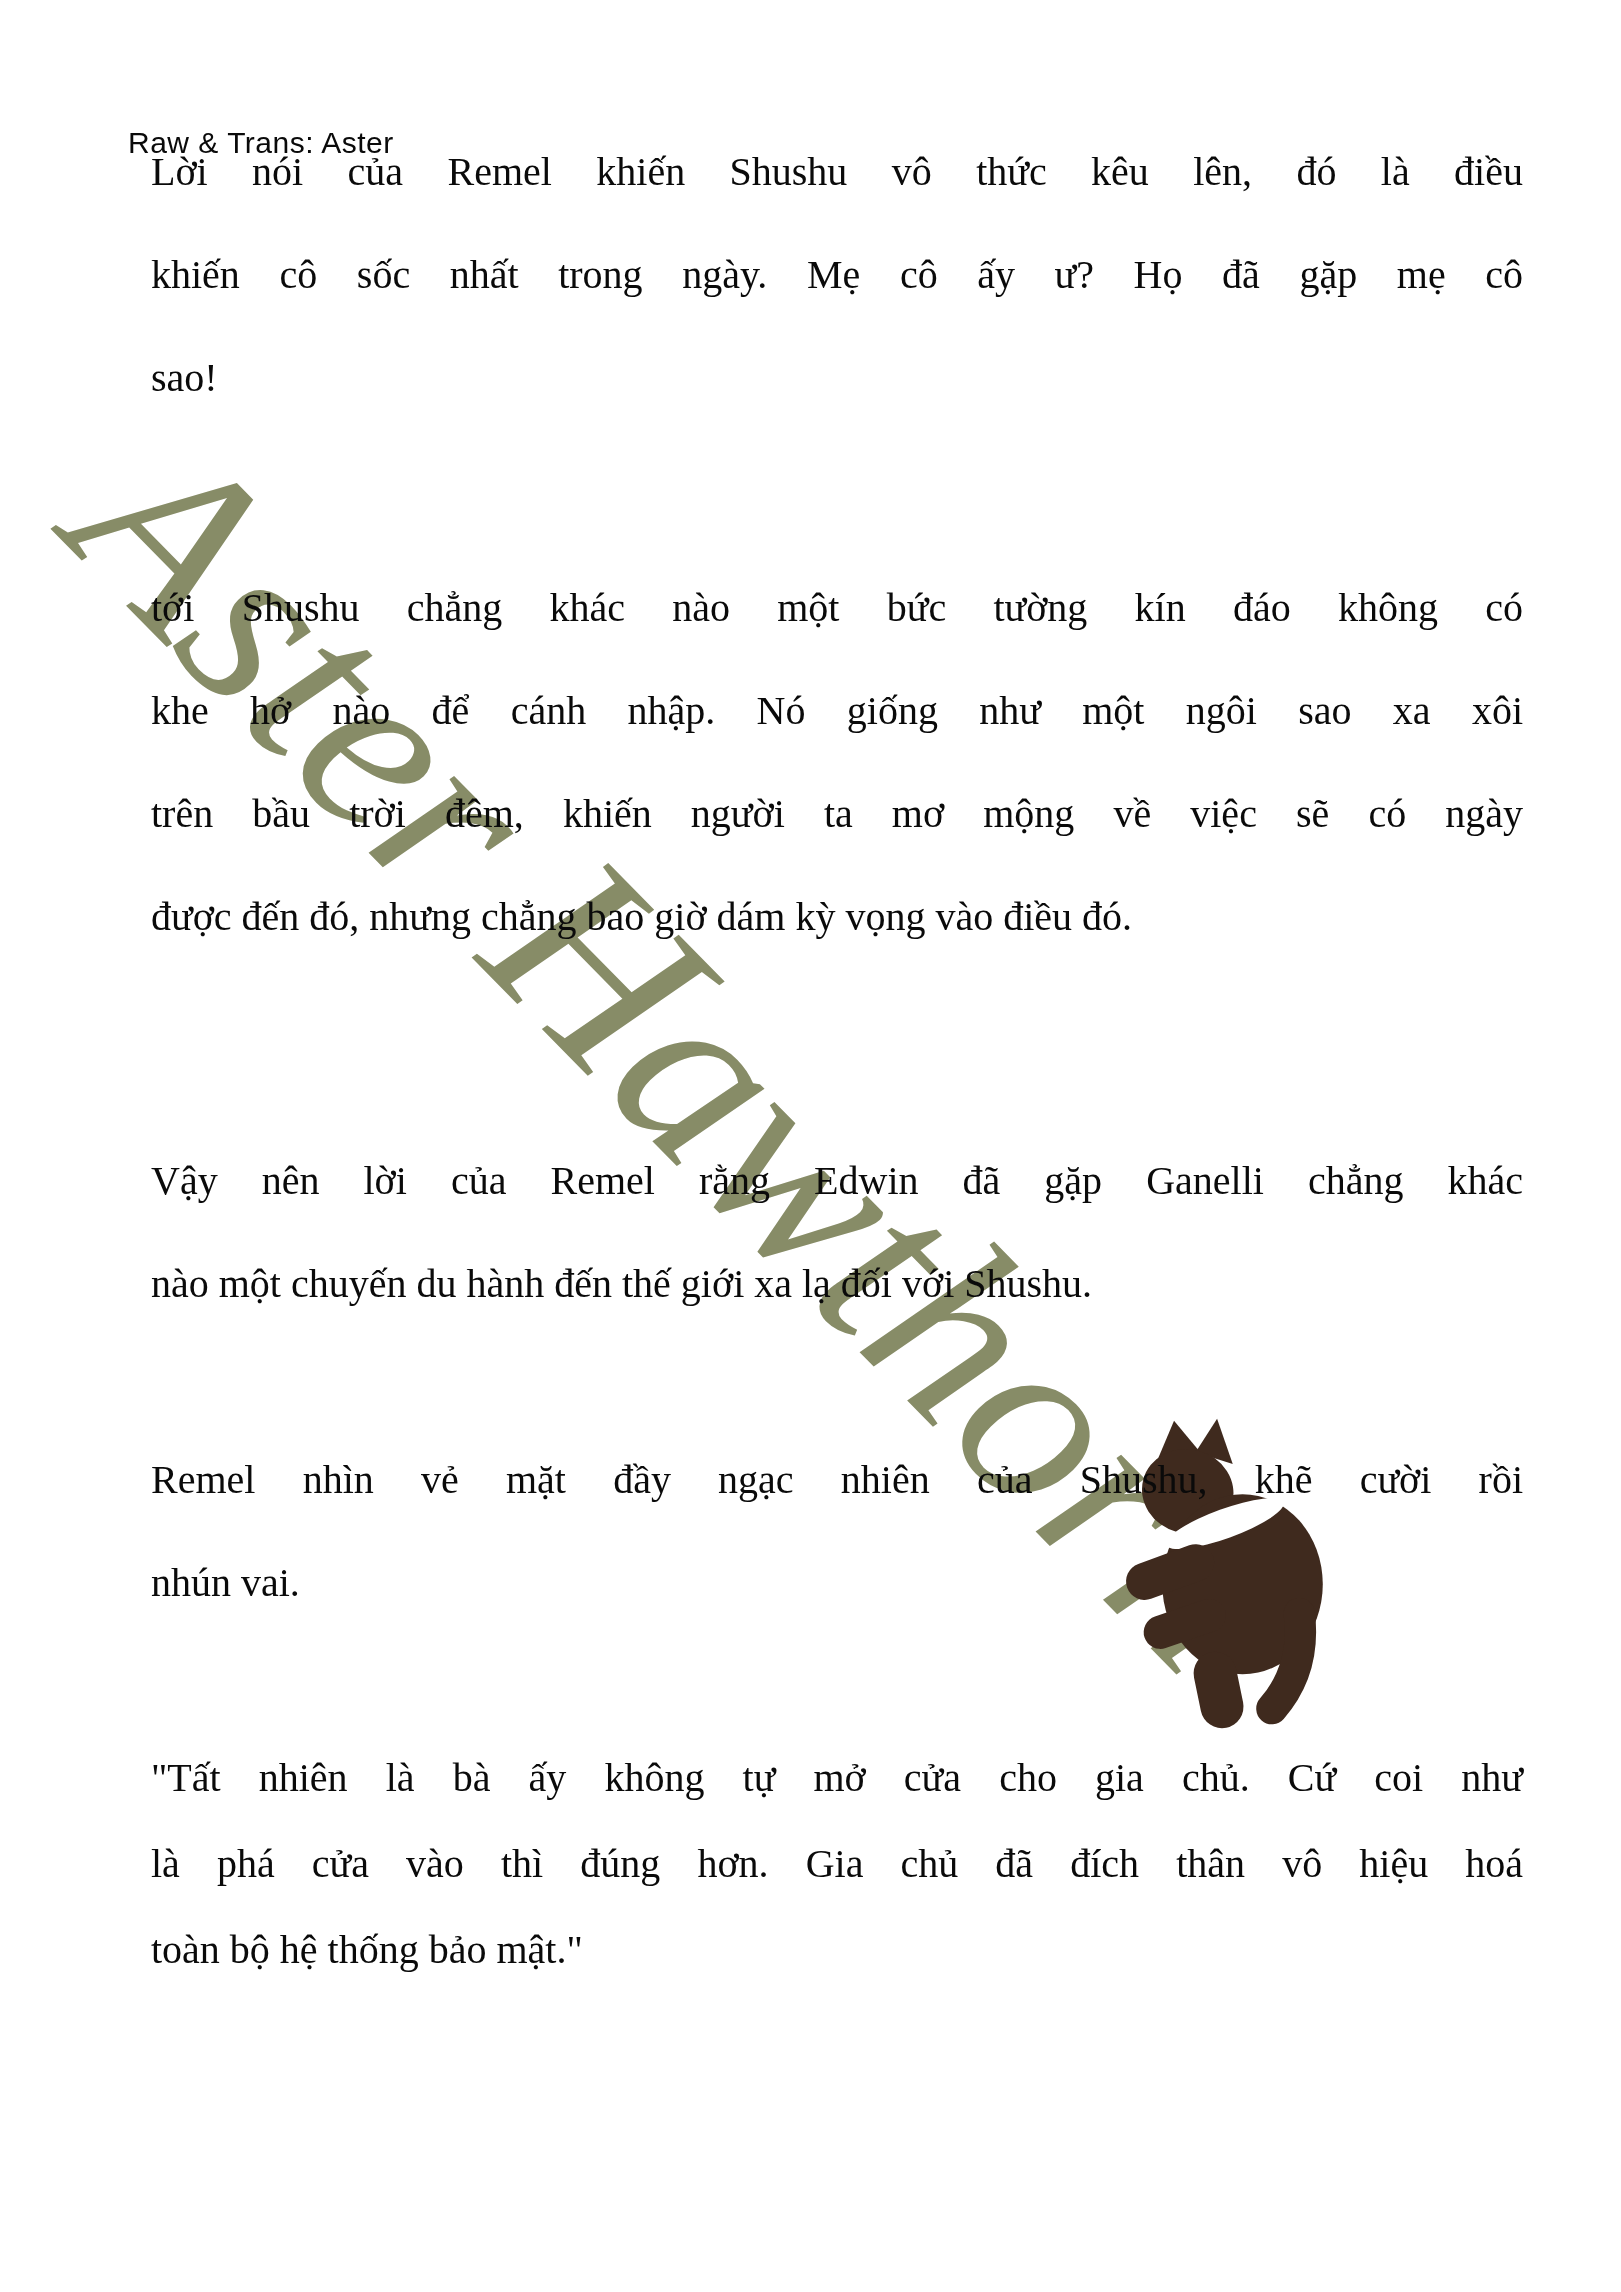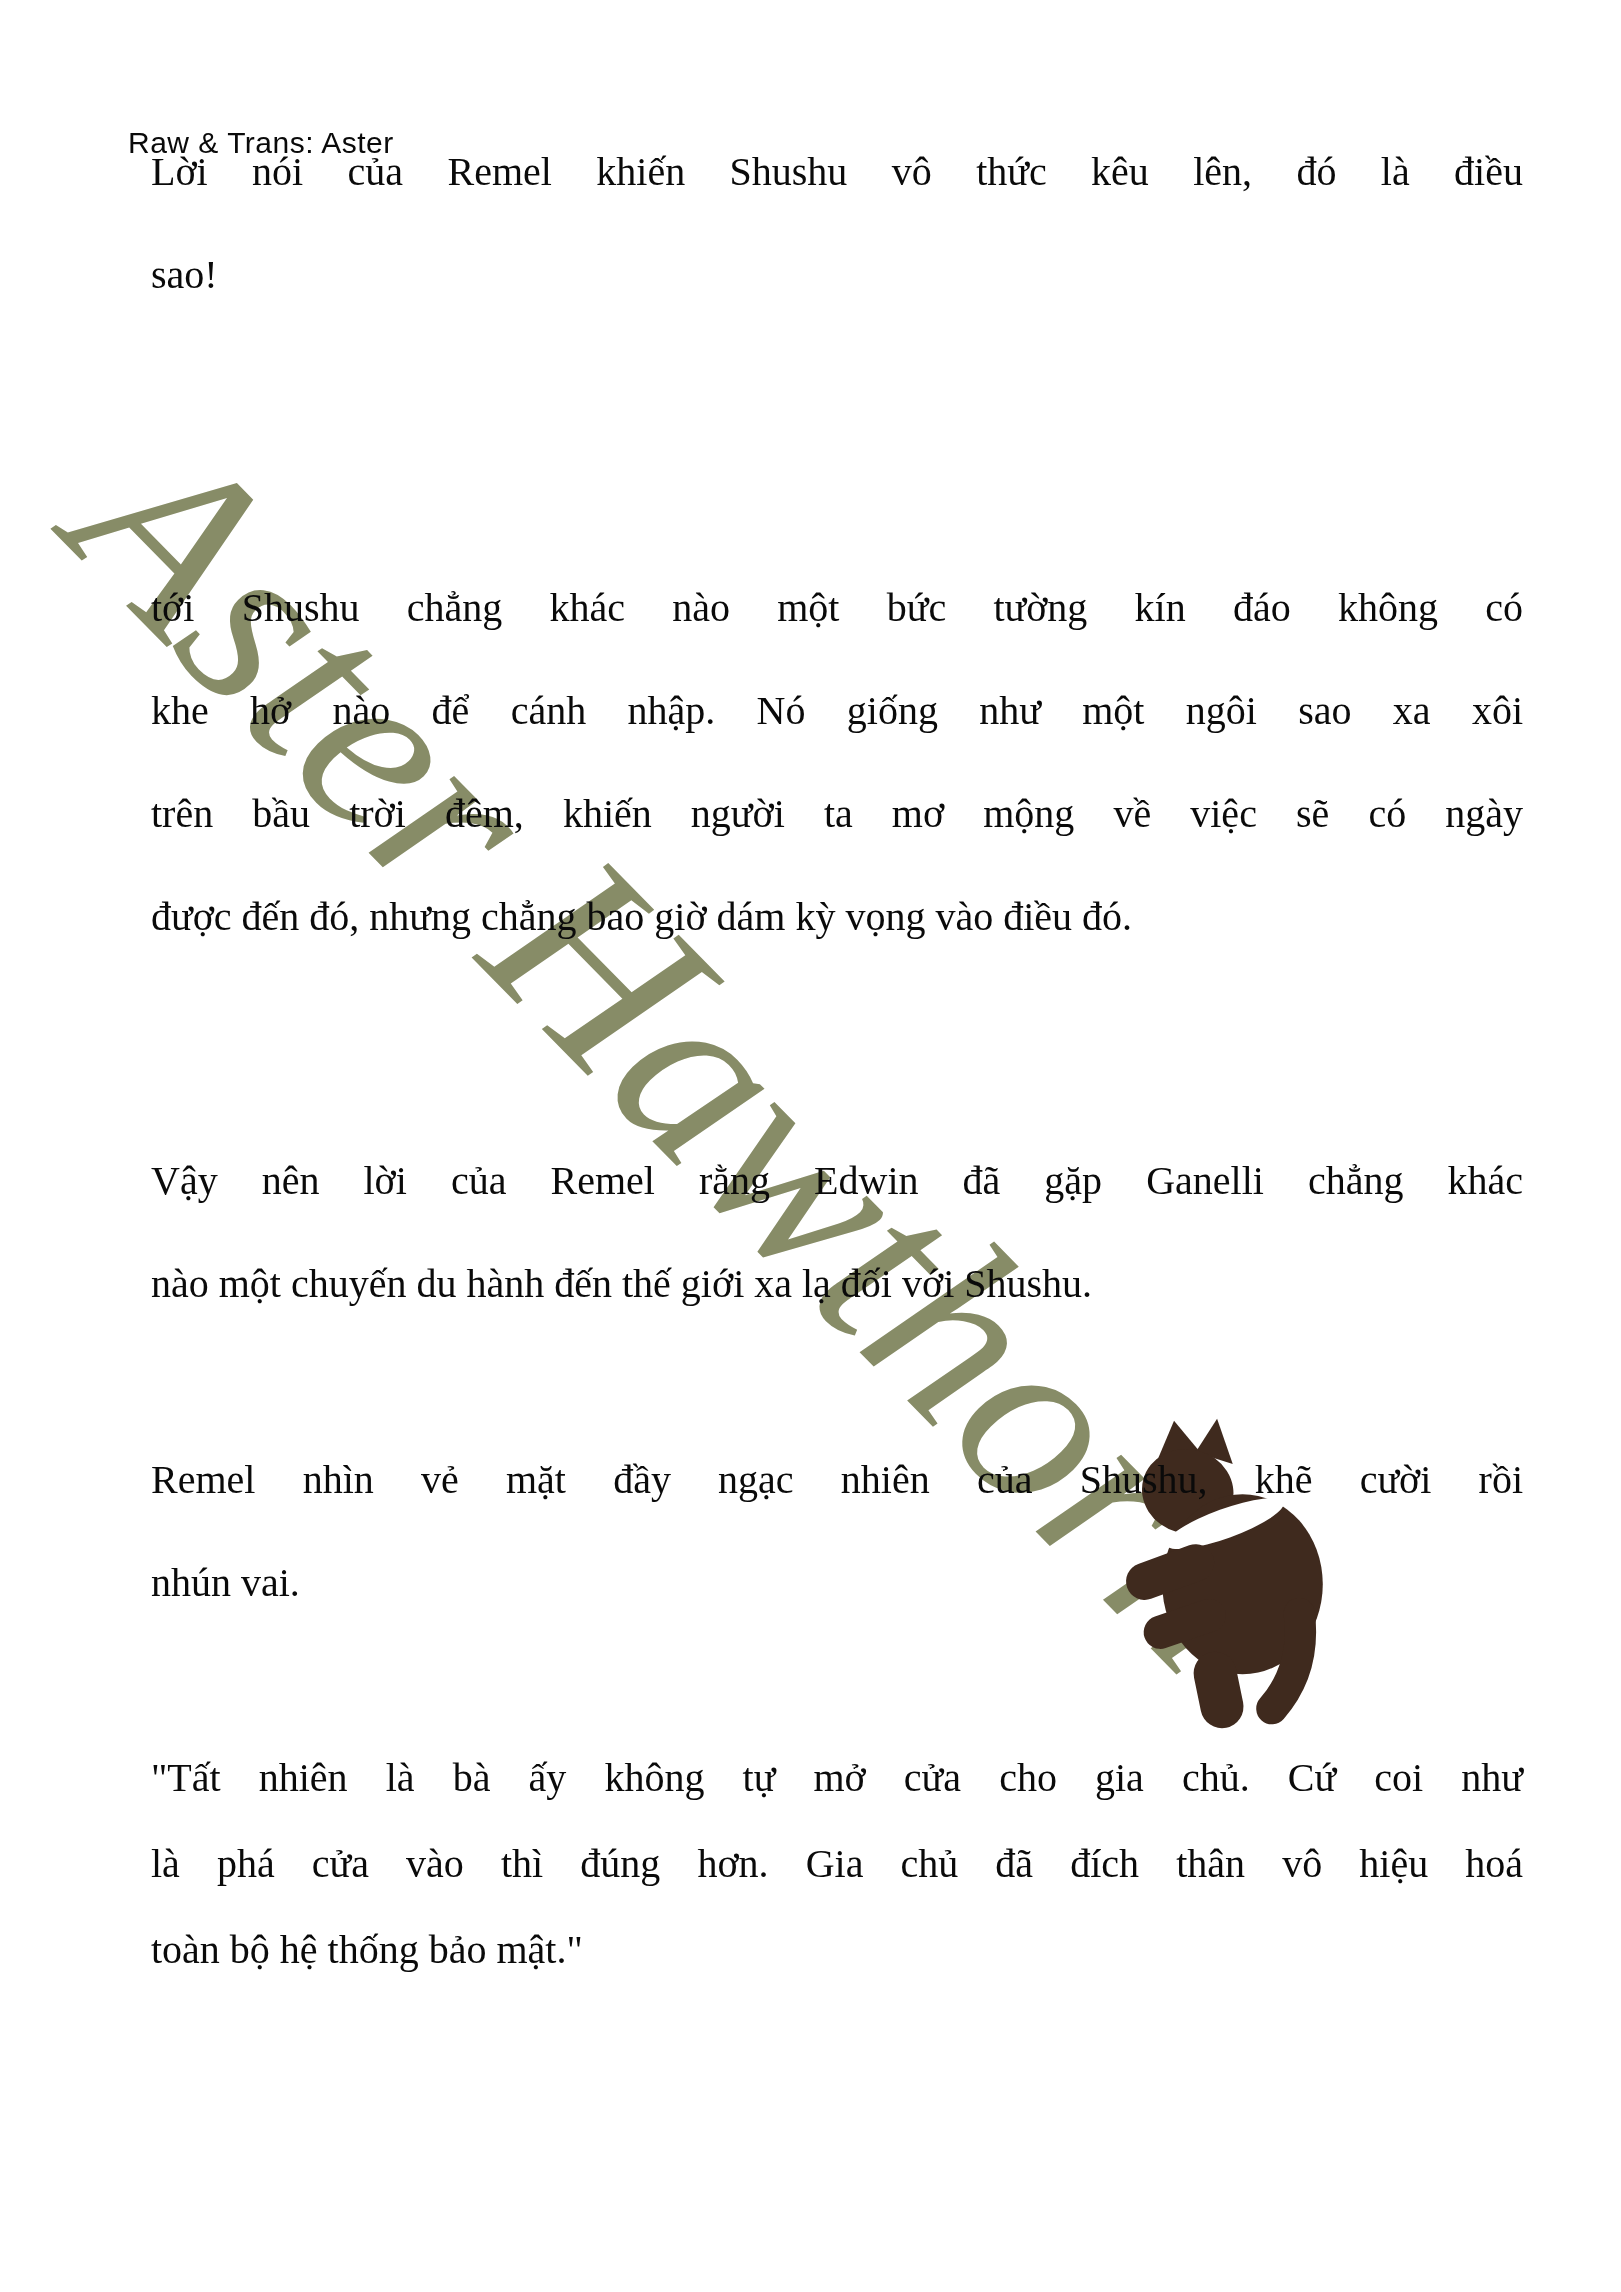--- a/index.html
+++ b/index.html
@@ -88,20 +88,21 @@
         <line x1="28" y1="172" x2="80" y2="153" stroke-width="38"></line>
         <line x1="44" y1="224" x2="94" y2="207" stroke-width="34"></line>
         <line x1="100" y1="266" x2="107" y2="300" stroke-width="44"></line>
         <path d="M186,205 Q193,262 158,302" stroke-width="32"></path>
       </g>
     </g>
   </svg>
 
   <div class="para p1">
     <span class="line just">Lời nói của Remel khiến Shushu vô thức kêu lên, đó là điều</span>
+    <span class="line just">khiến cô sốc nhất trong ngày. Mẹ cô ấy ư? Họ đã gặp mẹ cô</span>
     <span class="line">sao!</span>
   </div>
 
   <div class="para p2">
     <span class="line just">tới Shushu chẳng khác nào một bức tường kín đáo không có</span>
     <span class="line just">khe hở nào để cánh nhập. Nó giống như một ngôi sao xa xôi</span>
     <span class="line just">trên bầu trời đêm, khiến người ta mơ mộng về việc sẽ có ngày</span>
     <span class="line">được đến đó, nhưng chẳng bao giờ dám kỳ vọng vào điều đó.</span>
   </div>
 

